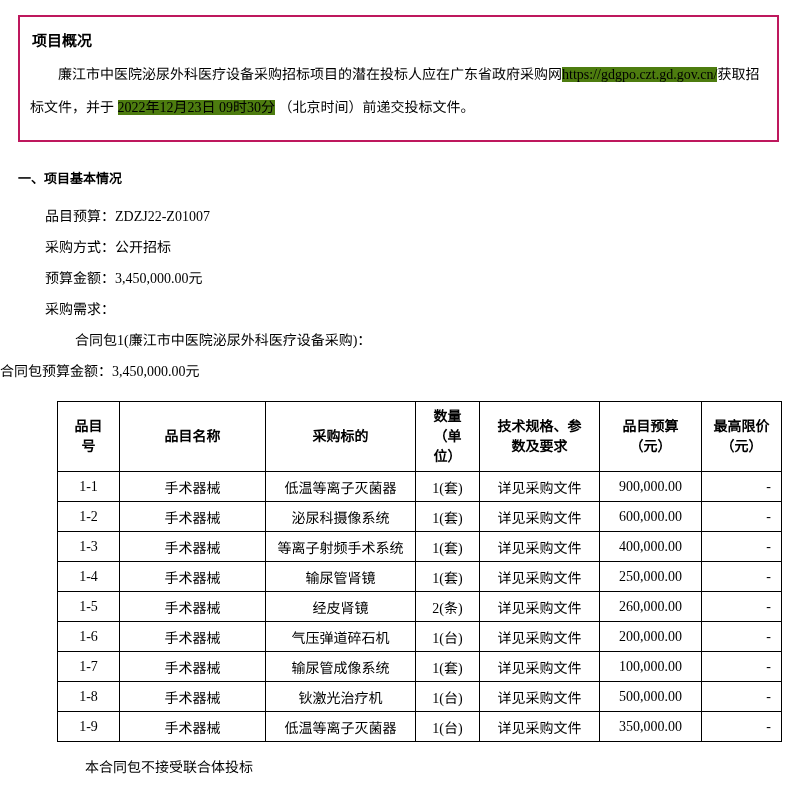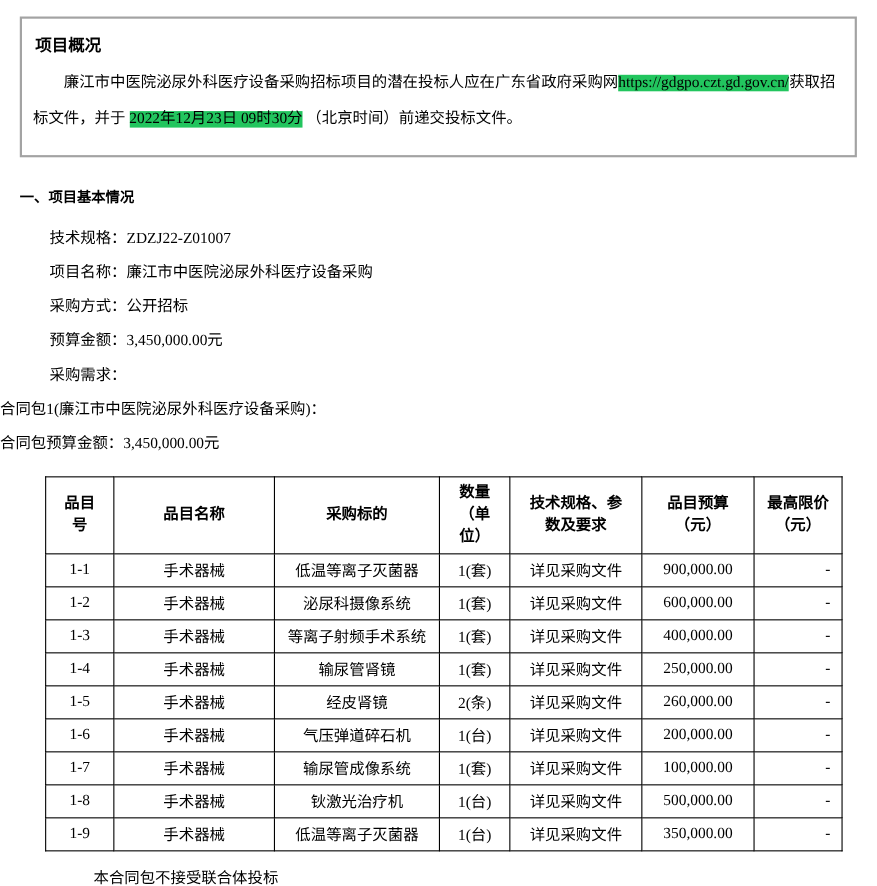--- a/index.html
+++ b/index.html
@@ -5,48 +5,48 @@
   * { box-sizing: border-box; }
   html, body {
     margin: 0; padding: 0;
     width: 797px; min-height: 805px;
     background: #ffffff; color: #000000;
     font-family: "Liberation Serif", "DejaVu Serif", serif;
     font-size: 14px;
   }
   .overview-box {
     margin: 15px 18px 0 18px;
-    border: 2px solid #a3a3a3;
+    border: 2px solid #be185d;
     padding: 12px 10px 16px 10px;
   }
   .box-title {
     font-weight: bold;
     font-size: 15px;
     margin: 0 0 8px 2px;
   }
   .box-text {
     margin: 0;
     line-height: 33px;
     text-indent: 2em;
   }
-  .hl { background: #22c55e; }
+  .hl { background: #4d7c0f; }
   .section-heading {
     font-weight: bold;
     font-size: 13px;
     margin: 26px 0 0 18px;
   }
   .info { margin-top: 14px; }
   .info-line  { margin-left: 45px; line-height: 31px; }
-  .pkg-line   { line-height: 31px; }
+  .pkg-line   { margin-left: 75px; line-height: 31px; }
   .pkg-budget { line-height: 31px; }
   table.items {
     border-collapse: collapse;
     table-layout: fixed;
     width: 724px;
-    margin: 14px 0 0 41px;
+    margin: 14px 0 0 57px;
   }
   table.items th, table.items td {
     border: 1px solid #000;
     padding: 0 4px;
     text-align: center;
     overflow: hidden;
   }
   table.items th {
     font-weight: bold;
     height: 70px;
@@ -69,22 +69,21 @@
 <body>
 
 <div class="overview-box">
   <div class="box-title">项目概况</div>
   <p class="box-text"><span>廉江市中医院泌尿外科医疗设备采购招标项目的潜在投标人应在广东省政府采购网</span><span class="hl">https://gdgpo.czt.gd.gov.cn/</span><span>获取招标文件，并于 </span><span class="hl">2022年12月23日 09时30分</span><span> （北京时间）前递交投标文件。</span></p>
 </div>
 
 <div class="section-heading">一、项目基本情况</div>
 
 <div class="info">
-  <div class="info-line">技术规格：ZDZJ22-Z01007</div>
-  <div class="info-line">项目名称：廉江市中医院泌尿外科医疗设备采购</div>
+  <div class="info-line">品目预算：ZDZJ22-Z01007</div>
   <div class="info-line">采购方式：公开招标</div>
   <div class="info-line">预算金额：3,450,000.00元</div>
   <div class="info-line">采购需求：</div>
   <div class="pkg-line">合同包1(廉江市中医院泌尿外科医疗设备采购)：</div>
   <div class="pkg-budget">合同包预算金额：3,450,000.00元</div>
 </div>
 
 <table class="items">
   <colgroup>
     <col style="width:62px">

